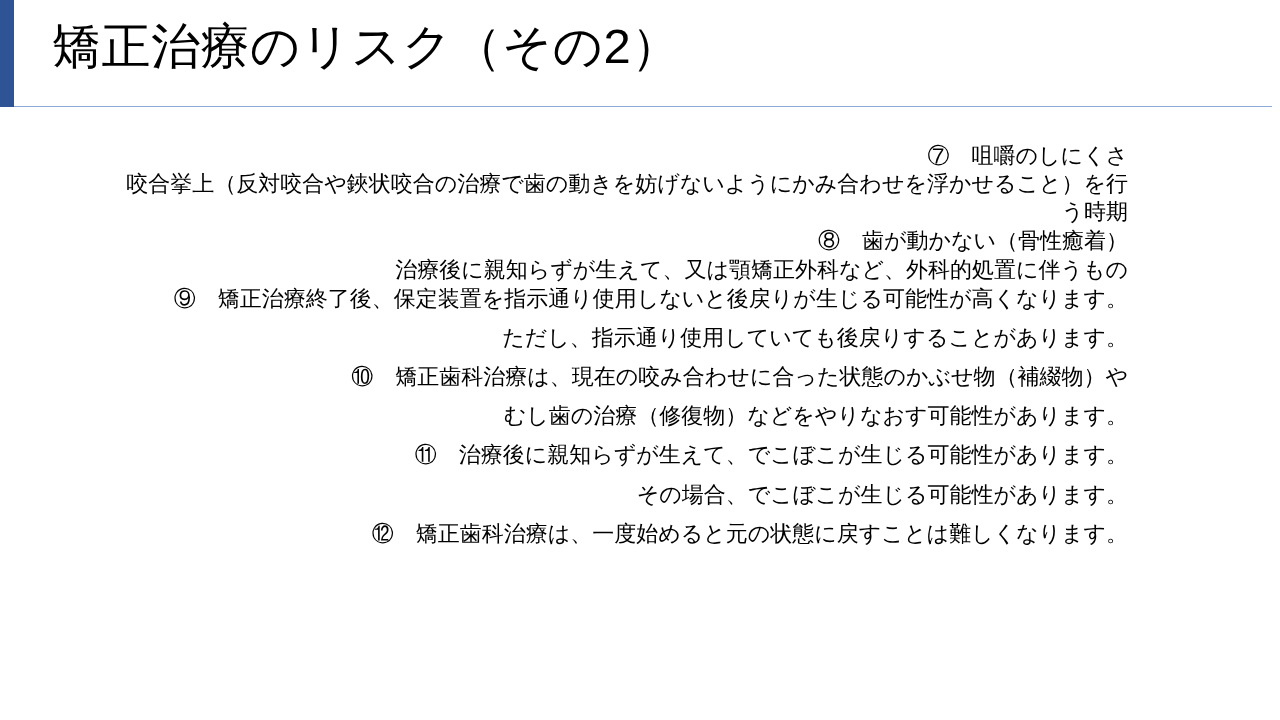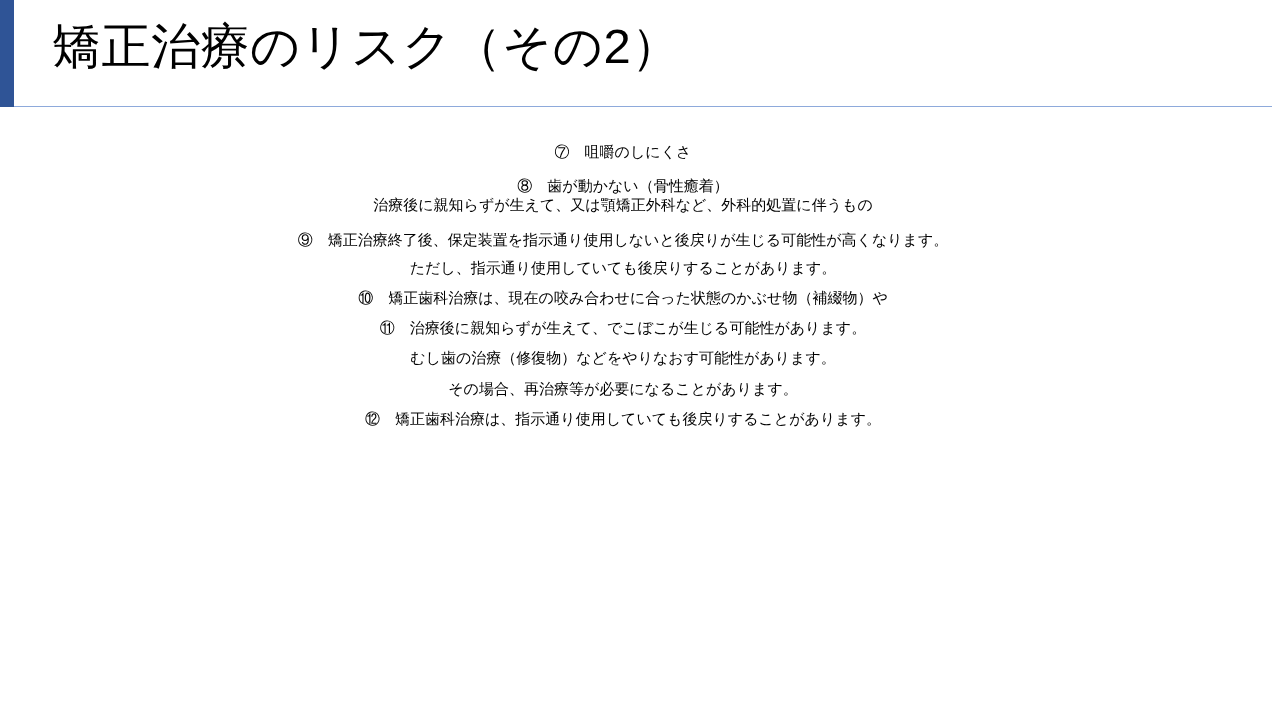--- a/index.html
+++ b/index.html
@@ -48,47 +48,48 @@
     height: 1px;
     background: #8eaadb;
   }
   .body-block {
     position: absolute;
     left: 118px;
     top: 142px;
     width: 1010px;
   }
   .para {
-    font-size: 15px;
+    font-size: 22px;
     line-height: 1.28;
     color: #000000;
     margin: 0;
     letter-spacing: 0px;
-    text-align: center;
+    text-align: right;
   }
-  .para.gap-sm { margin-top: 15px; }
-  .para.gap-md { margin-top: 11px; font-family: Liberation Mono, monospace; }
+  .para.gap-sm { margin-top: 1px; }
+  .para.gap-md { margin-top: 11px; }
 </style>
 </head>
 <body>
 
 <div class="slide">
 
   <div class="accent-bar"></div>
 
   <div class="title">矯正治療のリスク（その2）</div>
 
   <div class="title-rule"></div>
 
   <div class="body-block">
     <p class="para">⑦　咀嚼のしにくさ</p>
+    <p class="para">咬合挙上（反対咬合や鋏状咬合の治療で歯の動きを妨げないようにかみ合わせを浮かせること）を行う時期</p>
     <p class="para gap-sm">⑧　歯が動かない（骨性癒着）</p>
     <p class="para">治療後に親知らずが生えて、又は顎矯正外科など、外科的処置に伴うもの</p>
     <p class="para gap-sm">⑨　矯正治療終了後、保定装置を指示通り使用しないと後戻りが生じる可能性が高くなります。</p>
     <p class="para gap-md">ただし、指示通り使用していても後戻りすることがあります。</p>
     <p class="para gap-md">⑩　矯正歯科治療は、現在の咬み合わせに合った状態のかぶせ物（補綴物）や</p>
+    <p class="para gap-md">むし歯の治療（修復物）などをやりなおす可能性があります。</p>
     <p class="para gap-md">⑪　治療後に親知らずが生えて、でこぼこが生じる可能性があります。</p>
-    <p class="para gap-md">むし歯の治療（修復物）などをやりなおす可能性があります。</p>
-    <p class="para gap-md">その場合、再治療等が必要になることがあります。</p>
-    <p class="para gap-md">⑫　矯正歯科治療は、指示通り使用していても後戻りすることがあります。</p>
+    <p class="para gap-md">その場合、でこぼこが生じる可能性があります。</p>
+    <p class="para gap-md">⑫　矯正歯科治療は、一度始めると元の状態に戻すことは難しくなります。</p>
   </div>
 
 </div>
 
 </body></html>

